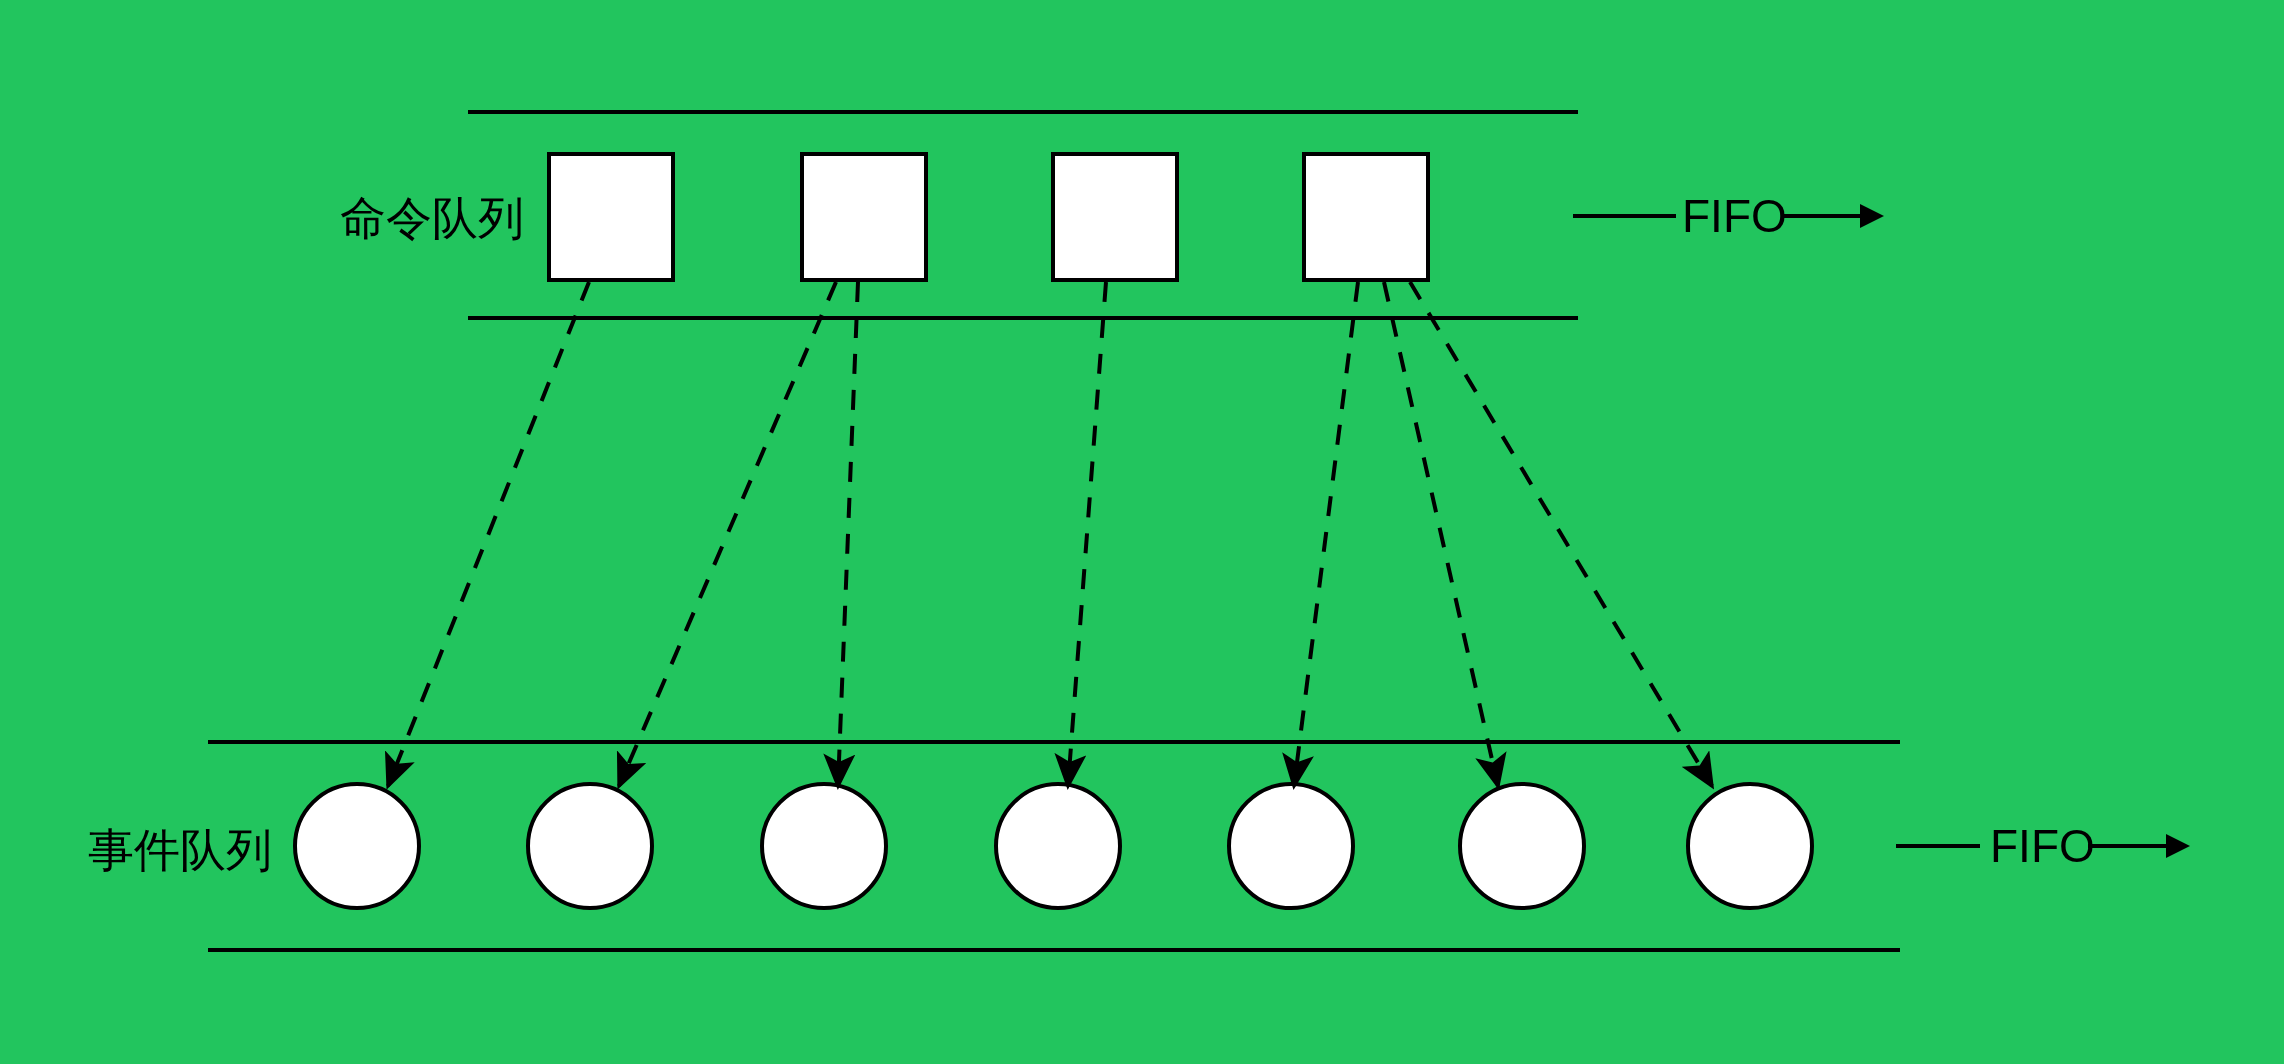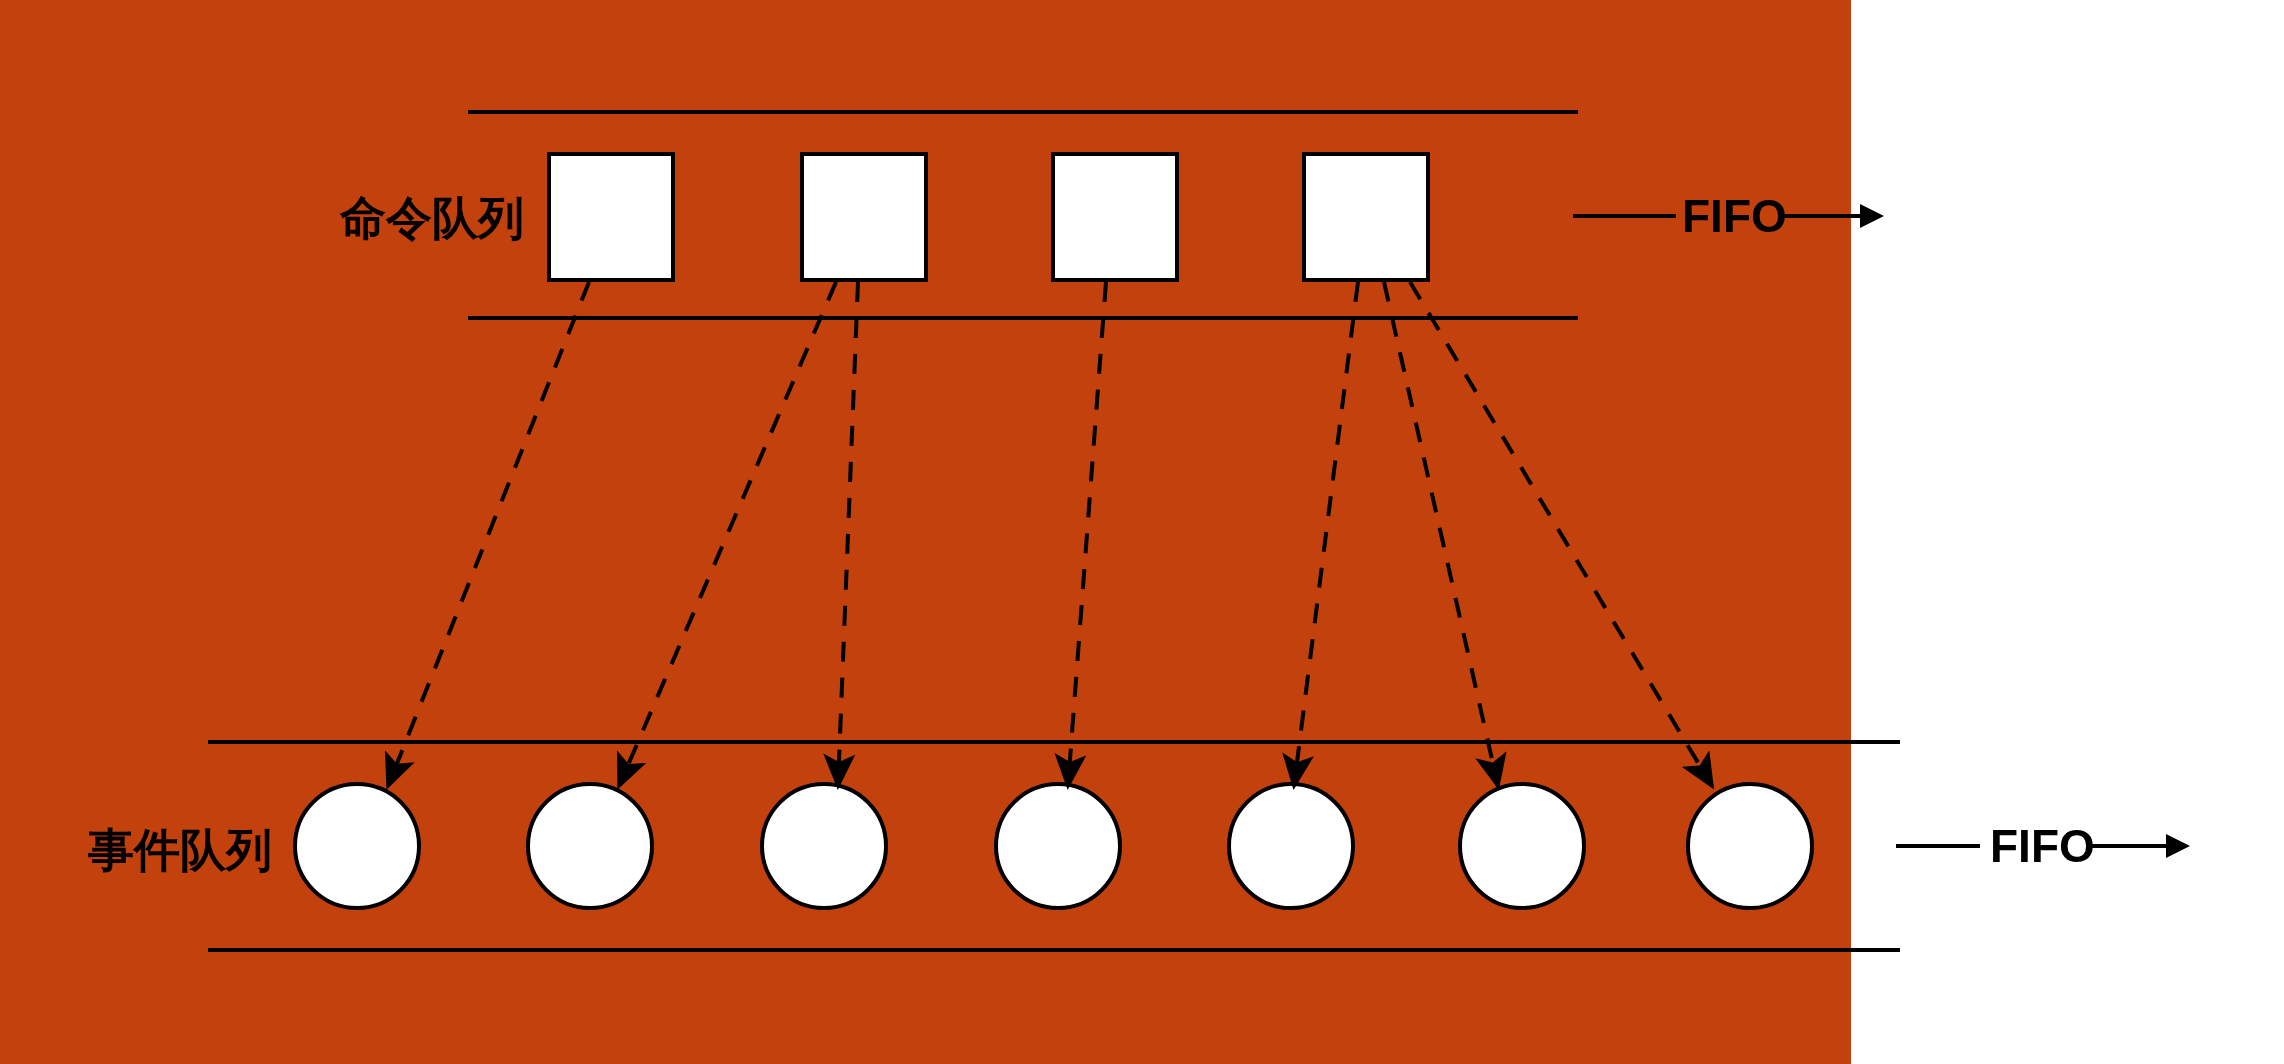--- a/index.html
+++ b/index.html
@@ -8,24 +8,23 @@
     background: #ffffff;
   }
   body {
     width: 2284px;
     height: 1064px;
     font-family: "Liberation Sans", sans-serif;
     overflow: hidden;
   }
   #diagram-root {
     position: relative;
-    width: 1851px;
+    width: 2284px;
     height: 1064px;
-    background: #c2410c;
-    font-weight: bold;
+    background: #22c55e;
   }
   svg#diagram-svg {
     display: block;
     width: 2284px;
     height: 1064px;
   }
   .rail {
     stroke: #000000;
     stroke-width: 4;
     stroke-linecap: butt;

